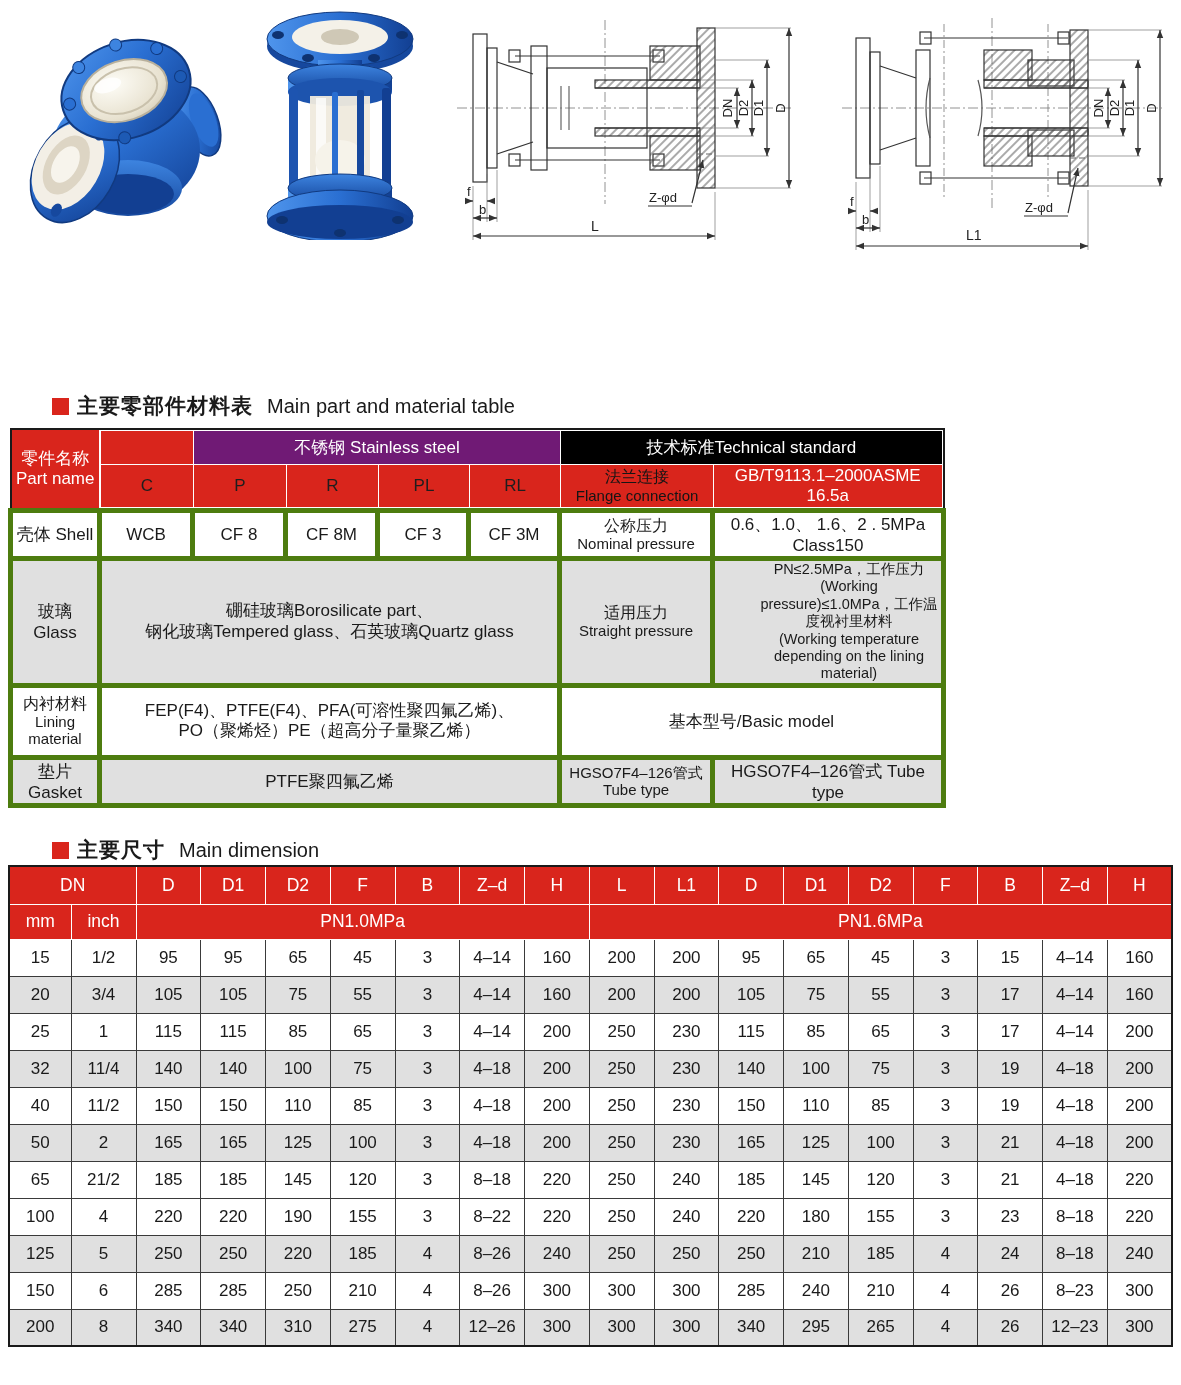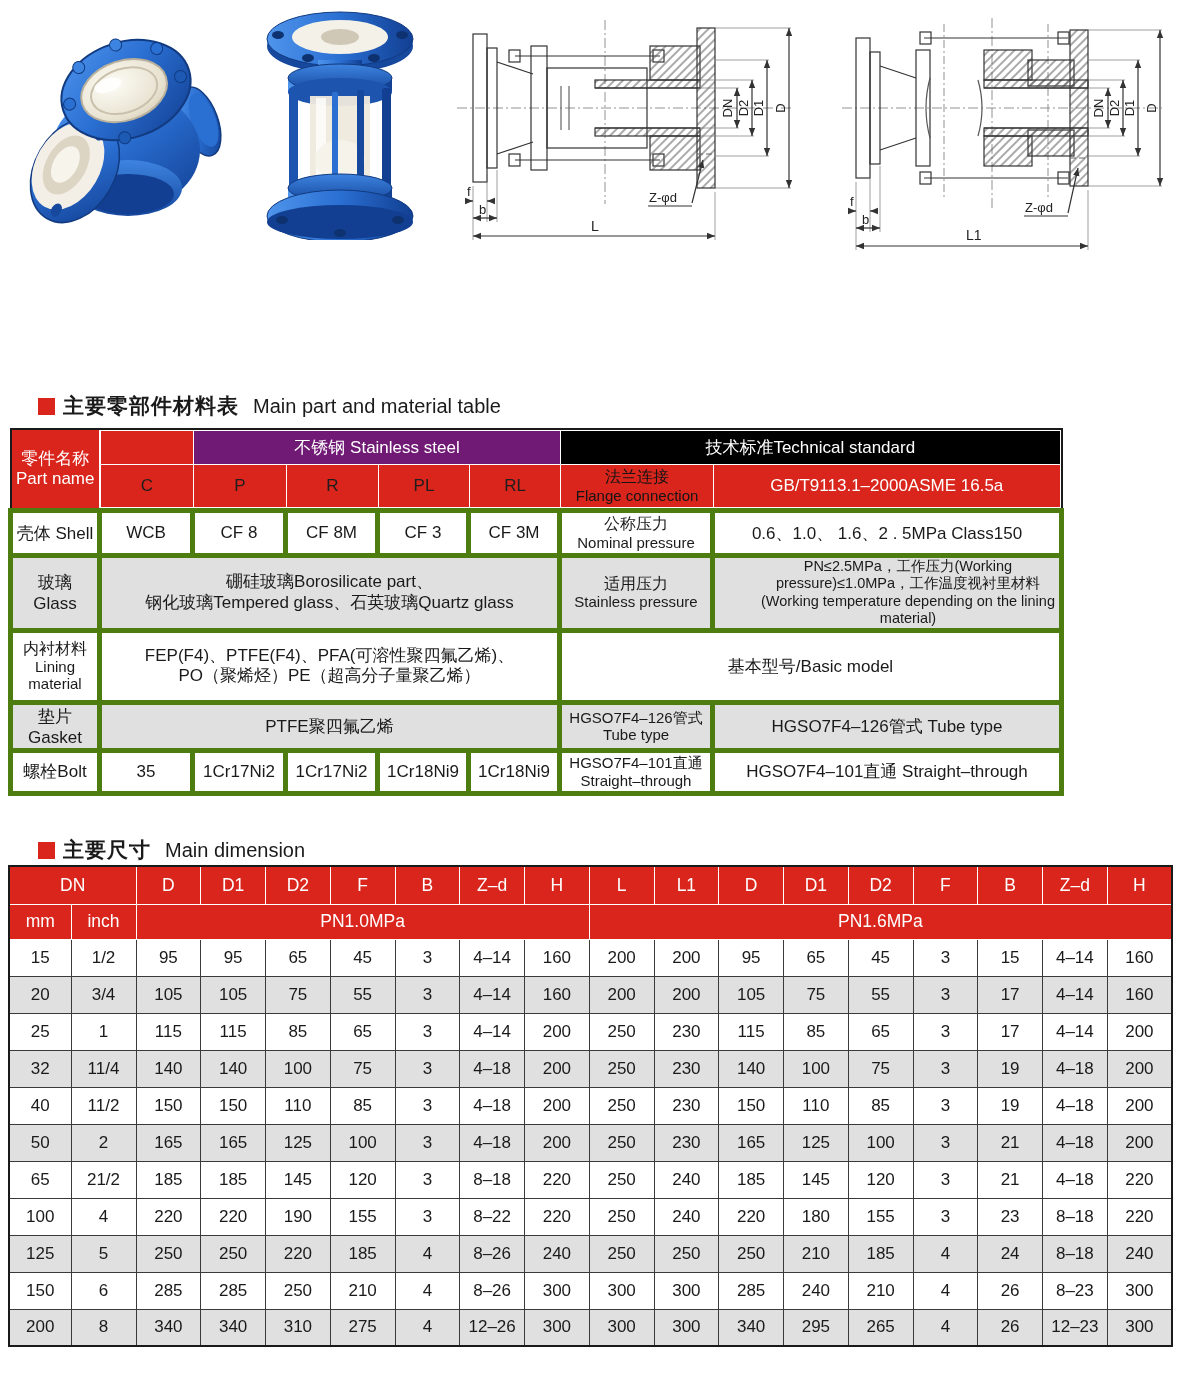--- a/index.html
+++ b/index.html
@@ -1,25 +1,25 @@
 <!DOCTYPE html>
 <html><head>
 <meta charset="utf-8">
 <style>
   html,body{margin:0;padding:0;background:#fff;}
   body{width:1181px;height:1385px;position:relative;font-family:"Liberation Sans","DejaVu Sans",sans-serif;color:#1a1a1a;}
   .abs{position:absolute;}
   
-  .sec-title{position:absolute;left:10px;display:flex;align-items:center;gap:8px;padding-left:28px;}
+  .sec-title{position:absolute;left:24px;display:flex;align-items:center;gap:8px;padding-left:28px;}
   .sq{width:17px;height:17px;background:#d9251c;display:inline-block;}
   .t-zh{font-size:21px;font-weight:bold;letter-spacing:1px;}
   .t-en{font-size:20px;margin-left:6px;}
   
   table{border-collapse:collapse;table-layout:fixed;}
-  .mat{position:absolute;left:8px;top:428px;width:1056px;border:2px solid #1a1a1a;}
+  .mat{position:absolute;left:8px;top:428px;width:938px;border:2px solid #1a1a1a;}
   .mat td{border:5px solid #4d7c0f;text-align:center;vertical-align:middle;font-size:17px;padding:0 2px;overflow:hidden;}
   .mat tr.red td{background:#d9251c;border:1px solid #fff;color:#fff;font-size:17px;}
   .mat tr.alt td{background:#e0e0e0;}
   .mat .sub{font-size:15px;line-height:1.15;}
   .mat .sub .zh{font-size:16px;}
   .mat .small{font-size:14.5px;line-height:1.2;padding-left:44px;}
   .mat .two{line-height:1.2;}
   
   .dim{position:absolute;left:8px;top:865px;width:1165px;border:2px solid #1a1a1a;}
   .dim td{border:1px solid #3a3a3a;text-align:center;vertical-align:middle;font-size:17px;overflow:hidden;}
@@ -345,21 +345,21 @@
     <td>0.6、1.0、 1.6、2 . 5MPa Class150</td>
   </tr>
   <tr class="alt" style="height:50px">
     <td>玻璃 Glass</td>
     <td colspan="5" class="two">
       <div>硼硅玻璃Borosilicate part、</div>
           <div>钢化玻璃Tempered glass、石英玻璃Quartz glass</div>
     </td>
     <td class="sub">
       <div class="zh">适用压力</div>
-          <div>Stainless pressure</div>
+          <div>Straight pressure</div>
     </td>
     <td class="small">
       <div>PN≤2.5MPa，工作压力(Working pressure)≤1.0MPa，工作温度视衬里材料</div>
           <div>(Working temperature depending on the lining material)</div>
     </td>
   </tr>
   <tr style="height:72px">
     <td class="sub">
       <div class="zh">内衬材料</div>
       <div>Lining</div>
@@ -372,33 +372,20 @@
     <td colspan="2">基本型号/Basic model</td>
   </tr>
   <tr class="alt" style="height:40px">
     <td>垫片Gasket</td>
     <td colspan="5">PTFE聚四氟乙烯</td>
     <td class="sub">
       <div>HGSO7F4–126管式</div>
           <div>Tube type</div>
     </td>
     <td>HGSO7F4–126管式 Tube type</td>
-  </tr>
-  <tr style="height:43px">
-    <td>螺栓Bolt</td>
-    <td>35</td>
-    <td>1Cr17Ni2</td>
-    <td>1Cr17Ni2</td>
-    <td>1Cr18Ni9</td>
-    <td>1Cr18Ni9</td>
-    <td class="sub">
-      <div>HGSO7F4–101直通</div>
-          <div>Straight–through</div>
-    </td>
-    <td>HGSO7F4–101直通 Straight–through</td>
   </tr>
   </tbody>
 </table>
 
 <div class="sec-title" style="top:836px">
   <span class="sq"></span>
   <span class="t-zh">主要尺寸</span>
   <span class="t-en">Main dimension</span>
 </div>
 

